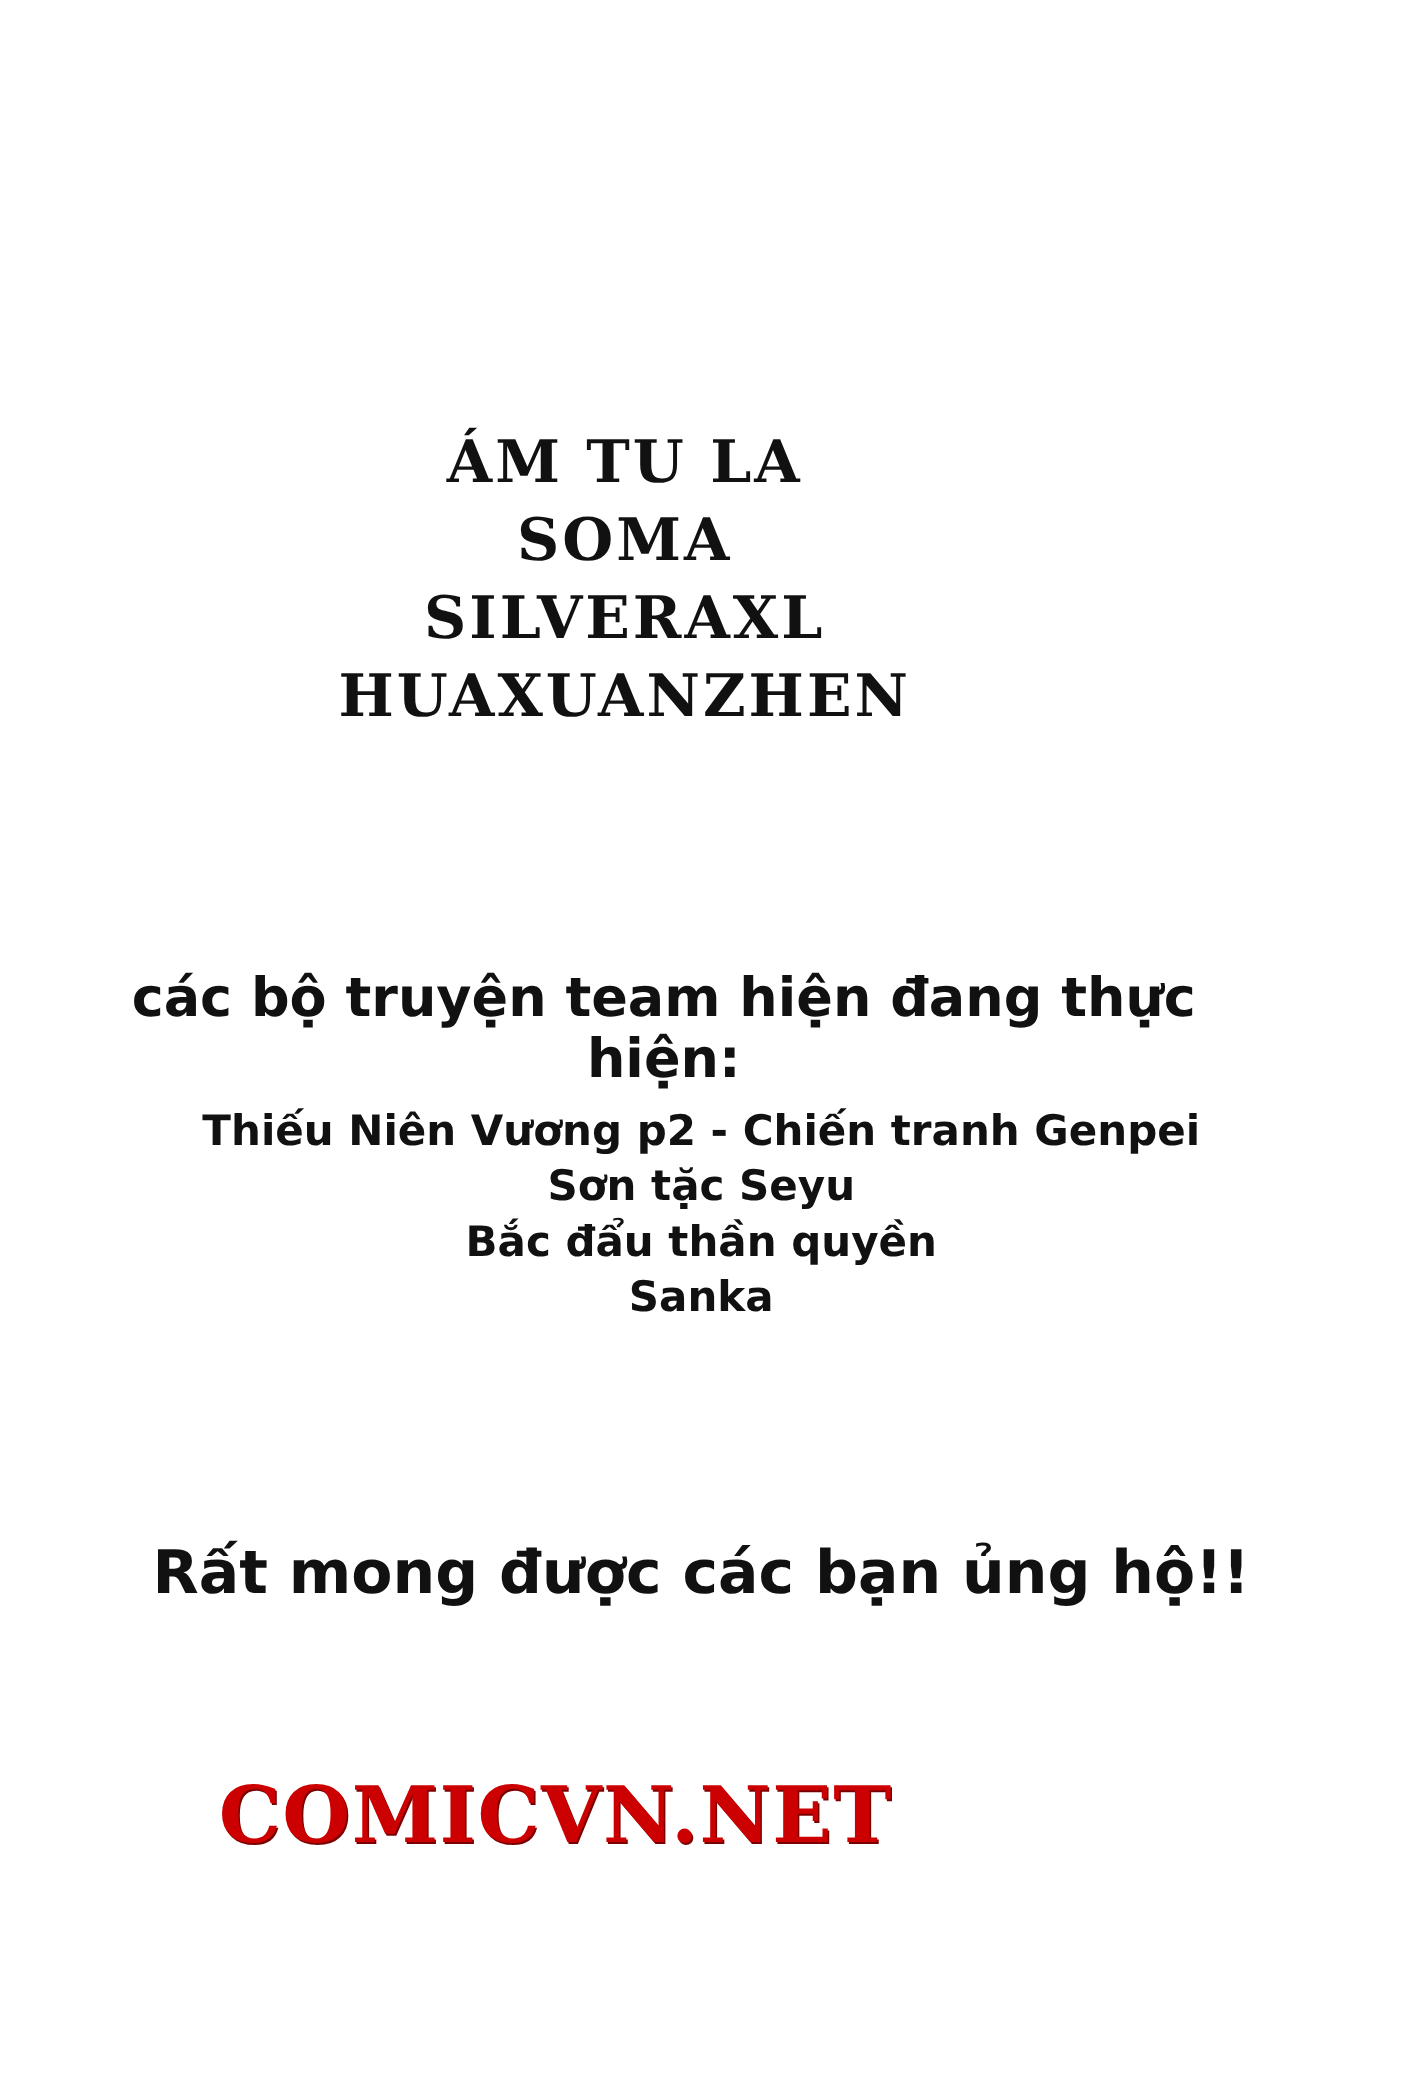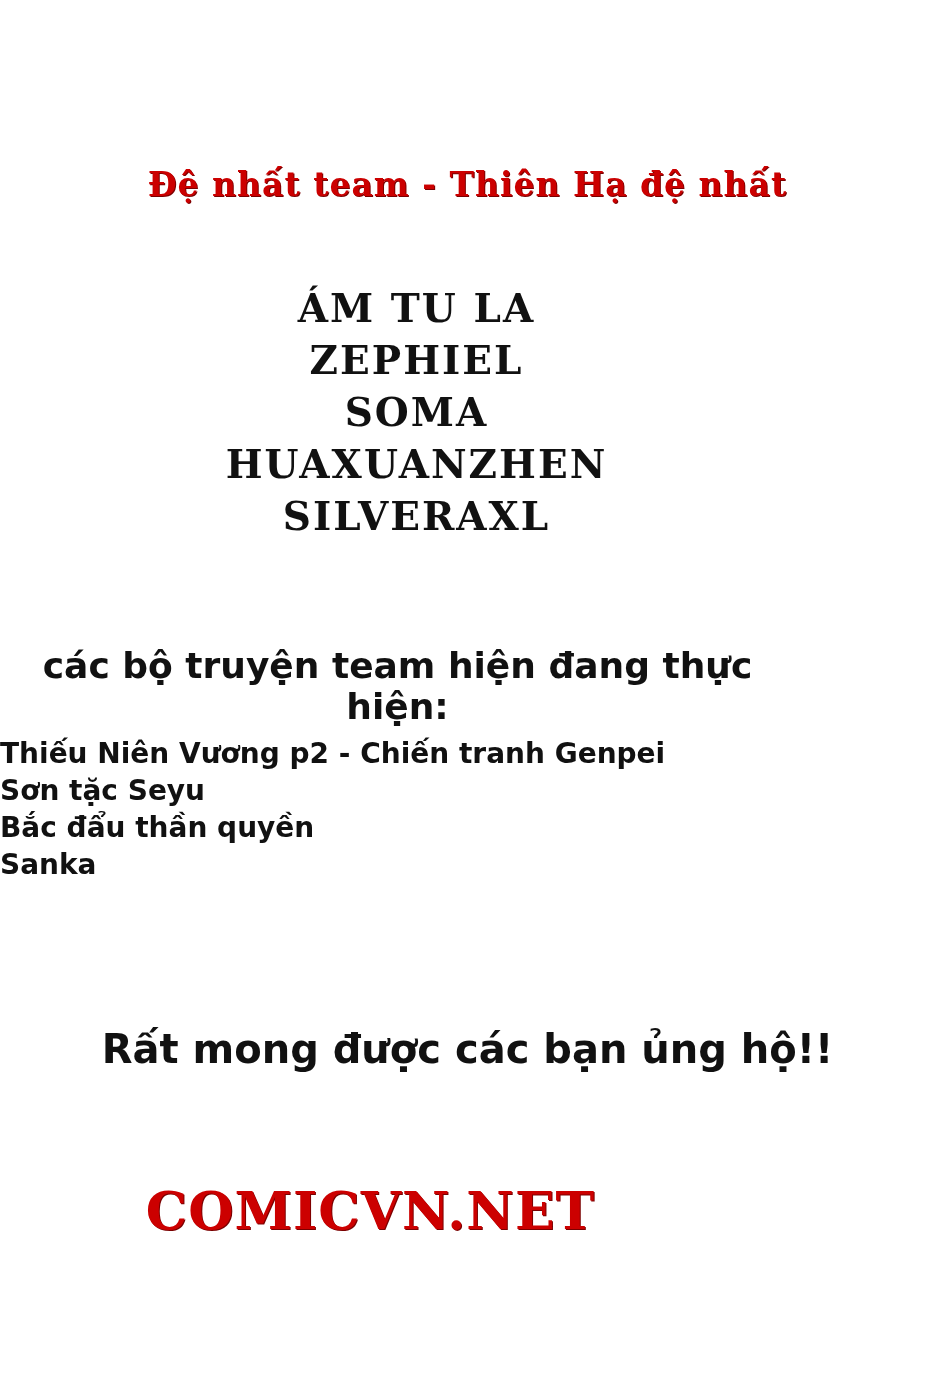--- a/index.html
+++ b/index.html
@@ -48,27 +48,28 @@
   .section-title {
     position: absolute;
     top: 645px;
     left: 0;
     width: 795px;
     text-align: center;
     font-family: "DejaVu Sans", sans-serif;
     font-weight: bold;
     font-size: 36px;
     color: #111111;
+    padding-left: 45px;
   }
   .works-block {
     position: absolute;
     top: 735px;
     left: 0;
     width: 935px;
-    text-align: left;
+    text-align: center;
   }
   .work-line {
     font-family: "DejaVu Sans", sans-serif;
     font-weight: bold;
     font-size: 28px;
     line-height: 37px;
     color: #111111;
   }
   .support-line {
     position: absolute;
@@ -93,28 +94,26 @@
     letter-spacing: 1px;
     color: #cc0000;
     text-shadow: 1px 1px 0 #7a0000;
   }
 </style>
 </head>
 <body>
 
 <div class="page">
 
-  <div class="credit-header">Đệ nhất team - Thiên Hạ đệ nhất</div>
 
   <div class="names-block">
     <div class="name-line">ÁM TU LA</div>
-    <div class="name-line">ZEPHIEL</div>
     <div class="name-line">SOMA</div>
+    <div class="name-line">SILVERAXL</div>
     <div class="name-line">HUAXUANZHEN</div>
-    <div class="name-line">SILVERAXL</div>
   </div>
 
   <div class="section-title">các bộ truyện team hiện đang thực hiện:</div>
 
   <div class="works-block">
     <div class="work-line">Thiếu Niên Vương p2 - Chiến tranh Genpei</div>
     <div class="work-line">Sơn tặc Seyu</div>
     <div class="work-line">Bắc đẩu thần quyền</div>
     <div class="work-line">Sanka</div>
   </div>

